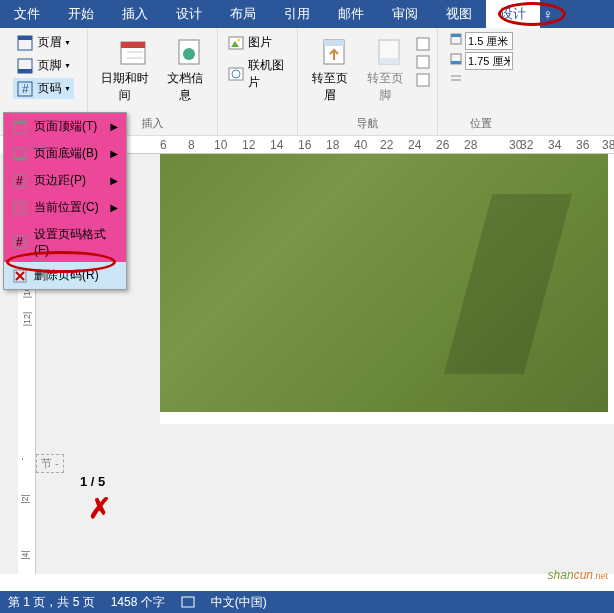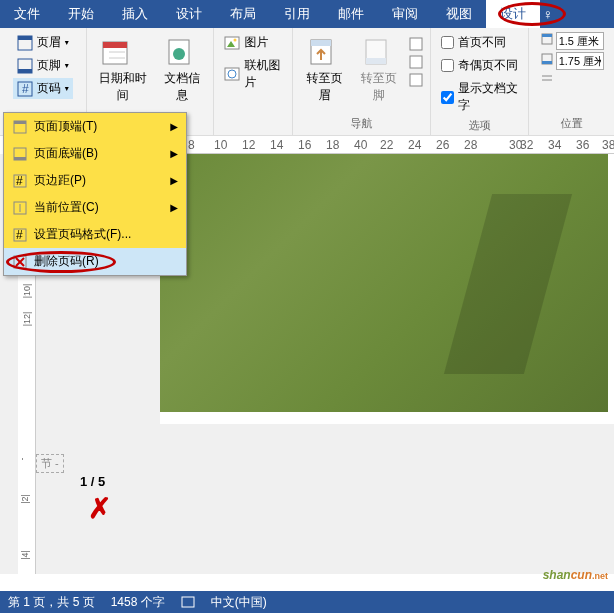--- a/index.html
+++ b/index.html
@@ -7,44 +7,44 @@
 .menubar{height:28px;background:#2b579a;display:flex;align-items:center;color:#fff}
 .menu-item{padding:0 14px;height:28px;line-height:28px;cursor:pointer;font-size:13px}
 .menu-item.active{background:#fff;color:#2b579a}
 .red-oval{position:absolute;border:3px solid #c00000;border-radius:50%;pointer-events:none}
 .ribbon{height:108px;background:#f3f3f3;border-bottom:1px solid #ddd;display:flex;position:relative}
 .ribbon-group{border-right:1px solid #ddd;display:flex;flex-direction:column;align-items:center;padding:4px 6px}
 .ribbon-group-label{font-size:11px;color:#666;margin-top:auto;padding-top:2px}
 .rg-buttons{display:flex;flex-direction:column;gap:2px}
 .rg-btn{display:flex;align-items:center;gap:4px;padding:2px 4px;cursor:pointer;font-size:12px}
 .rg-btn .icon{width:16px;height:16px;display:inline-block}
-.big-btn{display:flex;flex-direction:column;align-items:flex-start;padding:4px 6px;cursor:pointer;font-size:12px;text-align:center}
+.big-btn{display:flex;flex-direction:column;align-items:flex-end;padding:4px 6px;cursor:pointer;font-size:12px;text-align:center}
 .big-btn .icon{width:32px;height:32px;margin-bottom:2px}
 .checkbox-row{display:flex;align-items:center;gap:4px;padding:2px 4px;font-size:12px}
 .checkbox-row input{width:13px;height:13px}
 .spin{display:flex;gap:2px;font-size:12px}
 .spin input{width:48px;height:18px;border:1px solid #aaa;padding:0 2px;font-size:11px}
-.dropdown-menu{position:absolute;top:112px;left:3px;width:184px;background:#fde047;border:1px solid #999;box-shadow:2px 2px 4px rgba(0,0,0,0.3);z-index:10}
+.dropdown-menu{position:absolute;top:112px;left:3px;width:124px;background:#ec4899;border:1px solid #999;box-shadow:2px 2px 4px rgba(0,0,0,0.3);z-index:10}
 .dd-item{display:flex;align-items:center;padding:5px 8px;cursor:pointer;font-size:12px;gap:6px}
 .dd-item.hl{background:#cde6f7}
 .dd-item .arrow{margin-left:auto;font-size:10px}
 .dd-item .dd-icon{width:16px;height:16px;display:inline-block}
 .ruler{height:18px;background:#fff;border-bottom:1px solid #ccc;position:relative;font-size:10px;color:#666;margin-left:36px}
 .ruler span{position:absolute;top:2px}
 .doc-area{position:relative;background:#f0f0f0;height:420px}
 .vruler{position:absolute;left:18px;top:0;width:18px;height:100%;background:#fff;border-right:1px solid #ccc}
 .vruler span{position:absolute;left:2px;font-size:9px;color:#666;transform:rotate(-90deg);transform-origin:center}
 .page{position:absolute;left:160px;top:0;width:454px;height:270px;background:#fff}
 .image-ph{width:448px;height:258px;background:linear-gradient(135deg,#6b8a3a 0%,#7a9648 30%,#6b8a3a 60%,#5a7530 100%);position:relative;overflow:hidden}
 .image-ph::after{content:"";position:absolute;right:60px;top:40px;width:80px;height:180px;background:rgba(0,0,0,0.15);transform:skewX(-15deg)}
 .section-break{position:absolute;left:36px;top:300px;font-size:11px;color:#888;border:1px dashed #aaa;padding:1px 4px}
 .pagenum{position:absolute;left:80px;top:320px;font-size:13px;font-weight:bold}
 .red-x{position:absolute;left:88px;top:338px;font-size:28px;color:#c00;font-weight:bold}
 .statusbar{position:absolute;bottom:0;left:0;right:0;height:22px;background:#2b579a;color:#fff;display:flex;align-items:center;padding:0 8px;gap:16px;font-size:12px}
-.watermark{position:absolute;right:6px;bottom:28px;font-size:22px;font-weight:bold;font-style:italic}
+.watermark{position:absolute;right:6px;bottom:28px;font-size:22px;font-weight:normal;font-style:italic}
 .watermark .s1{color:#7a9a3a}
 .watermark .s2{color:#d97a2a}
 .watermark .net{font-size:9px;color:#d97a2a;font-style:normal}
 .tell-me{color:#fff;font-size:14px;width:16px;text-align:center}
 svg{display:block}
 </style>
 </head>
 <body>
 
 <div class="menubar">
@@ -184,37 +184,20 @@
         <span class="icon">
             <svg width="16" height="16">
               <rect x="2" y="2" width="12" height="12" fill="#fff" stroke="#888"></rect>
             </svg>
           </span>
       </div>
     </div>
     <div class="ribbon-group-label">导航</div>
   </div>
 
-  <div class="ribbon-group" style="width:100px">
-    <div class="rg-buttons">
-      <div class="checkbox-row">
-        <input type="checkbox" style="">
-        <span>首页不同</span>
-      </div>
-      <div class="checkbox-row">
-        <input type="checkbox" style="">
-        <span>奇偶页不同</span>
-      </div>
-      <div class="checkbox-row">
-        <input type="checkbox" checked="" style="">
-        <span>显示文档文字</span>
-      </div>
-    </div>
-    <div class="ribbon-group-label">选项</div>
-  </div>
 
   <div class="ribbon-group" style="width:86px;border-right:none">
     <div class="rg-buttons">
       <div class="spin">
         <span class="icon">
             <svg width="14" height="14">
               <rect x="2" y="2" width="10" height="10" fill="none" stroke="#888"></rect>
               <rect x="2" y="2" width="10" height="3" fill="#48c"></rect>
             </svg>
           </span>

